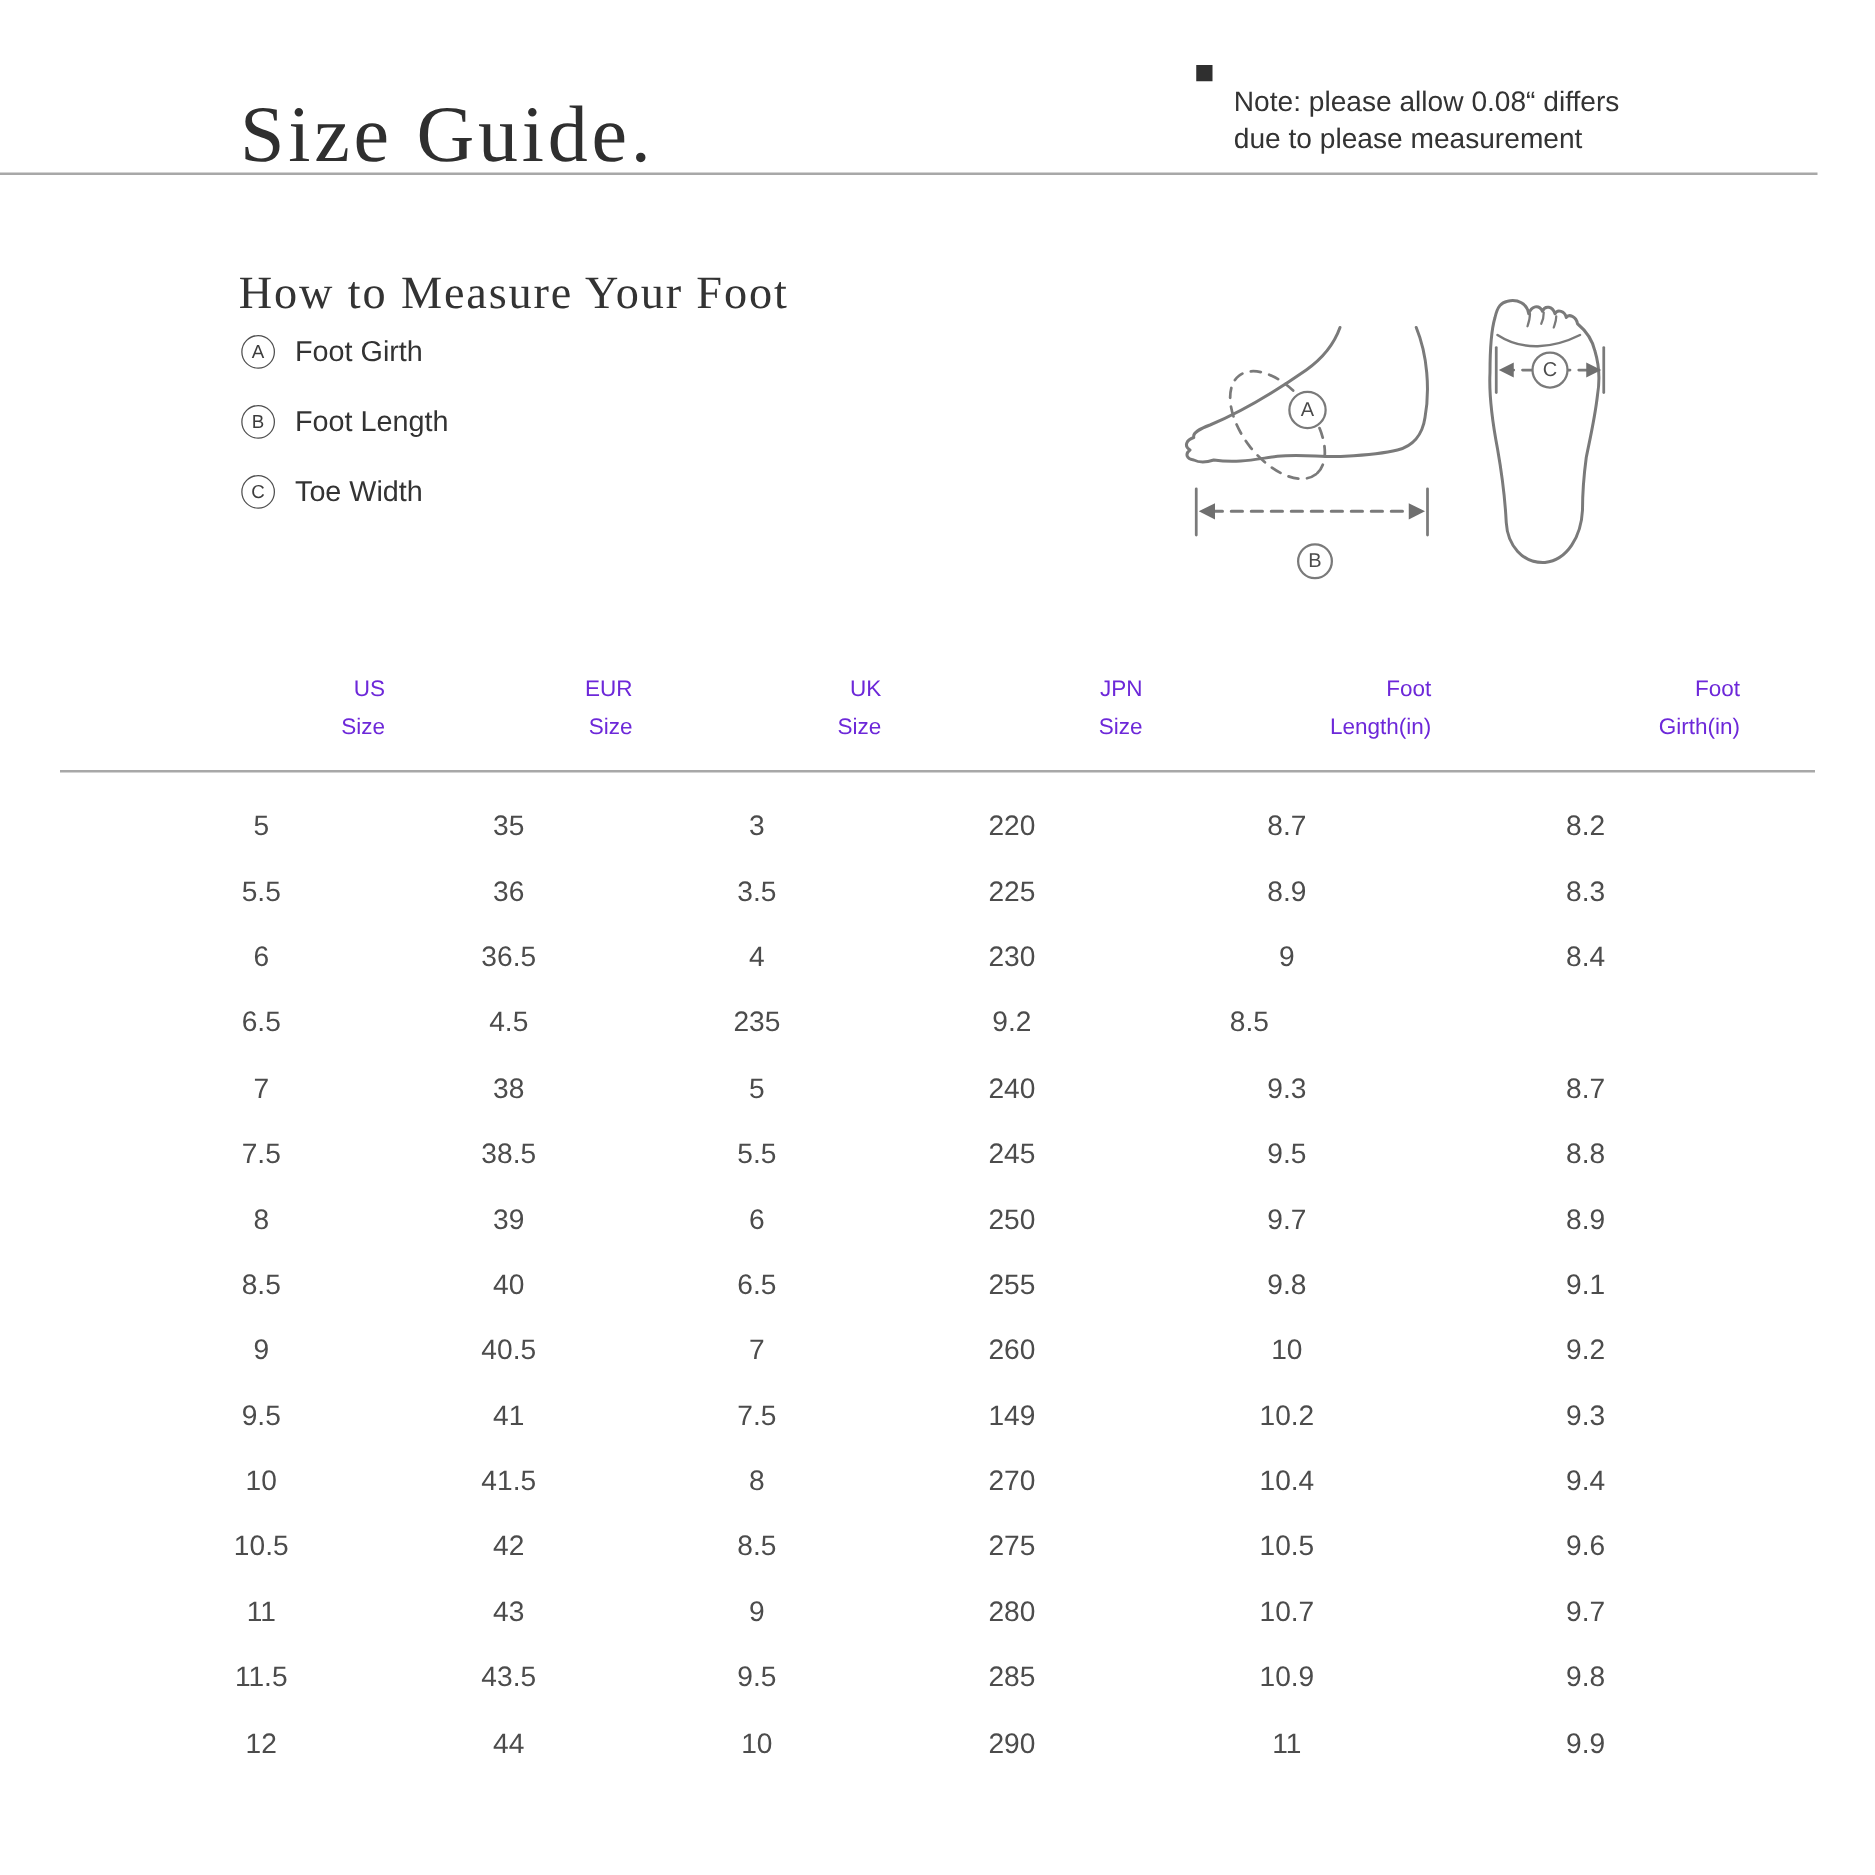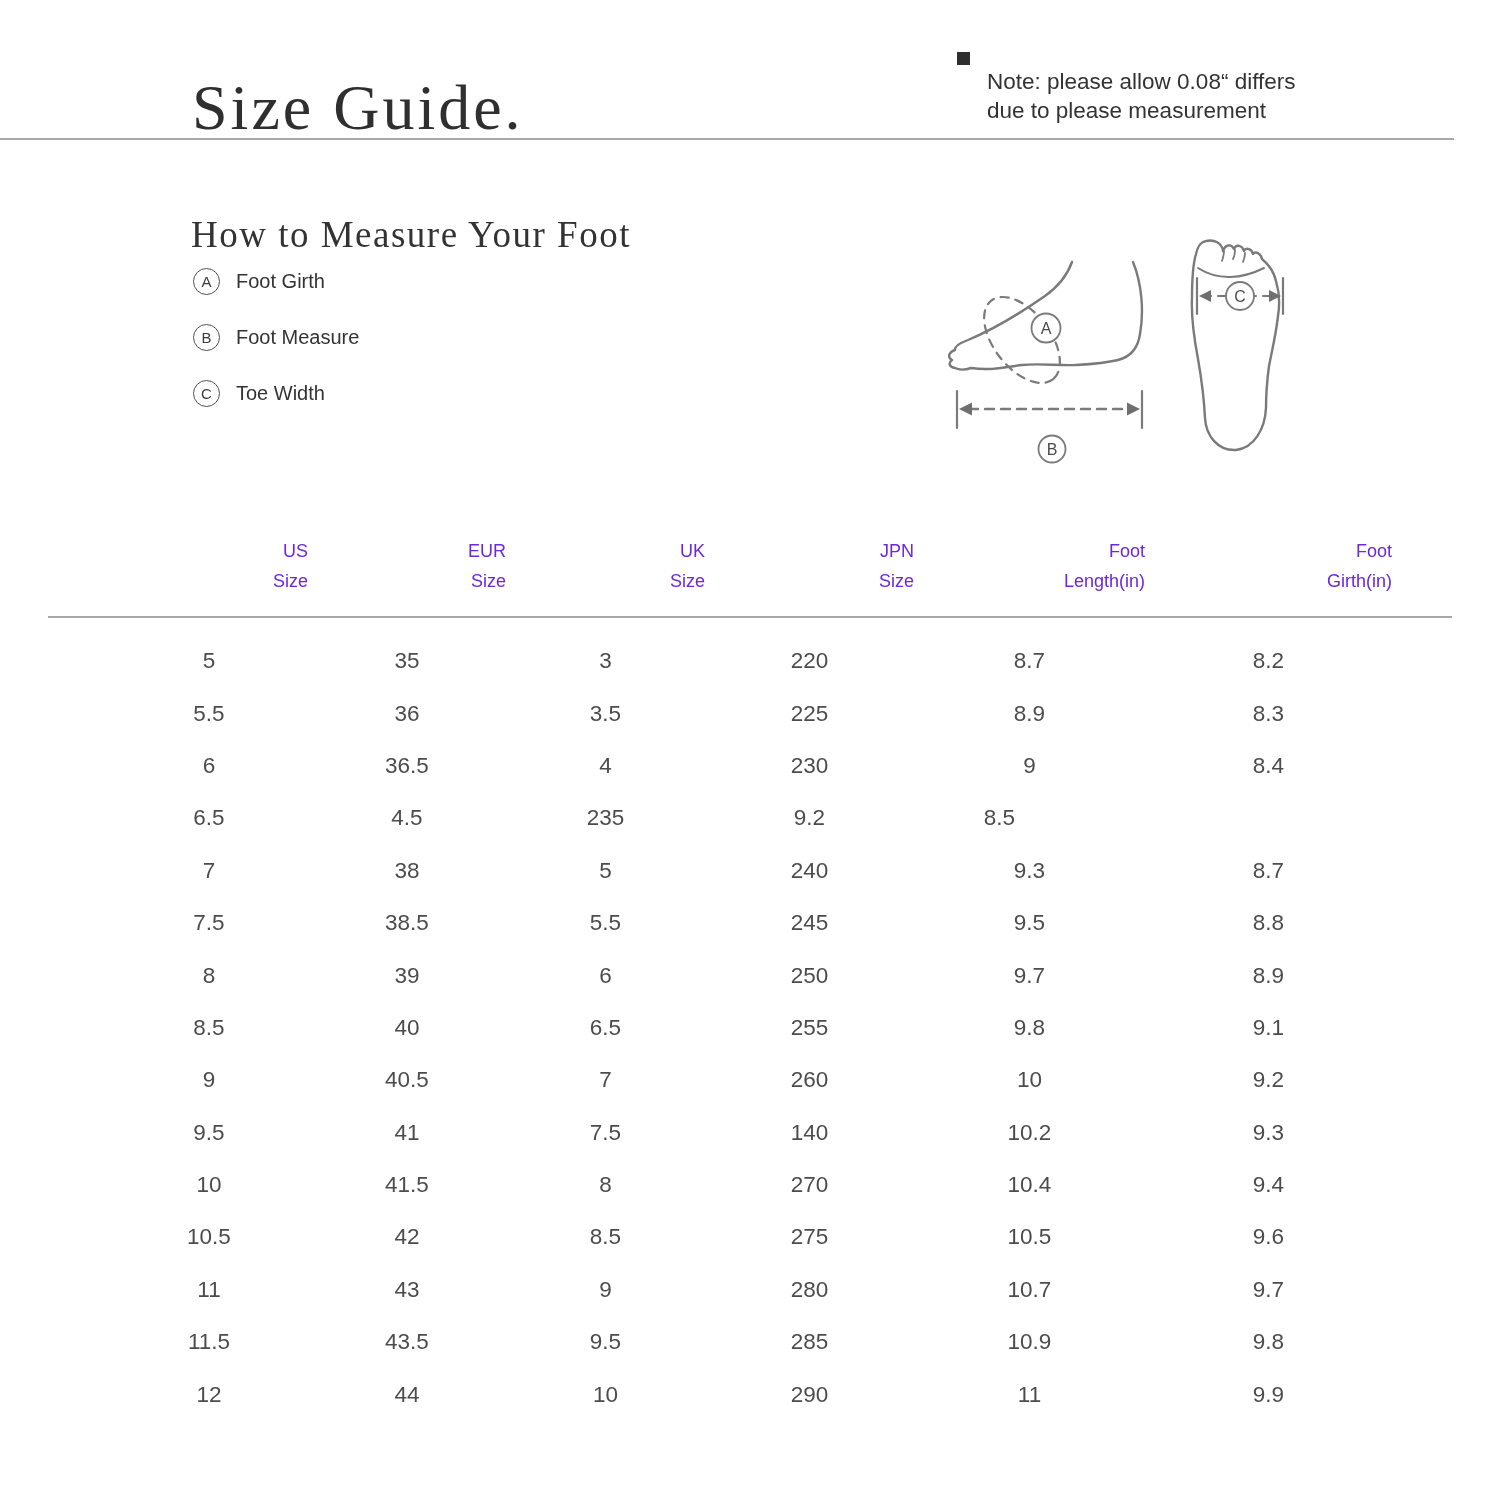--- a/index.html
+++ b/index.html
@@ -87,21 +87,21 @@
     height: 27px;
     border: 1.6px solid #4f4f4f;
     border-radius: 50%;
     display: flex;
     align-items: center;
     justify-content: center;
     font-size: 15px;
     color: #3c3c3c;
     flex: 0 0 auto;
   }
-  .legend-label { font-size: 20px; color: #333333; }
+  .legend-label { font-size: 23px; color: #333333; }
   .tagline {
     position: absolute;
     left: 192px;
     top: 449px;
     font-size: 23px;
     color: #333333;
   }
 
   
   .side-foot { position: absolute; left: 946px; top: 236px; }
@@ -160,21 +160,21 @@
 
   <h2 class="how-heading">How to Measure Your Foot</h2>
 
   <ul class="legend">
       <li>
         <span class="legend-badge">A</span>
         <span class="legend-label">Foot Girth</span>
       </li>
       <li>
         <span class="legend-badge">B</span>
-        <span class="legend-label">Foot Measure</span>
+        <span class="legend-label">Foot Length</span>
       </li>
       <li>
         <span class="legend-badge">C</span>
         <span class="legend-label">Toe Width</span>
       </li>
     </ul>
 
 
   <svg class="side-foot" width="212" height="238" viewBox="0 0 212 238">
     <g fill="none" stroke="#7a7a7a" stroke-width="2.4" stroke-linecap="round" stroke-linejoin="round">
@@ -337,21 +337,21 @@
           <div class="cell">40.5</div>
           <div class="cell">7</div>
           <div class="cell">260</div>
           <div class="cell">10</div>
           <div class="cell">9.2</div>
         </div>
         <div class="trow data-row">
           <div class="cell">9.5</div>
           <div class="cell">41</div>
           <div class="cell">7.5</div>
-          <div class="cell">140</div>
+          <div class="cell">149</div>
           <div class="cell">10.2</div>
           <div class="cell">9.3</div>
         </div>
         <div class="trow data-row">
           <div class="cell">10</div>
           <div class="cell">41.5</div>
           <div class="cell">8</div>
           <div class="cell">270</div>
           <div class="cell">10.4</div>
           <div class="cell">9.4</div>

